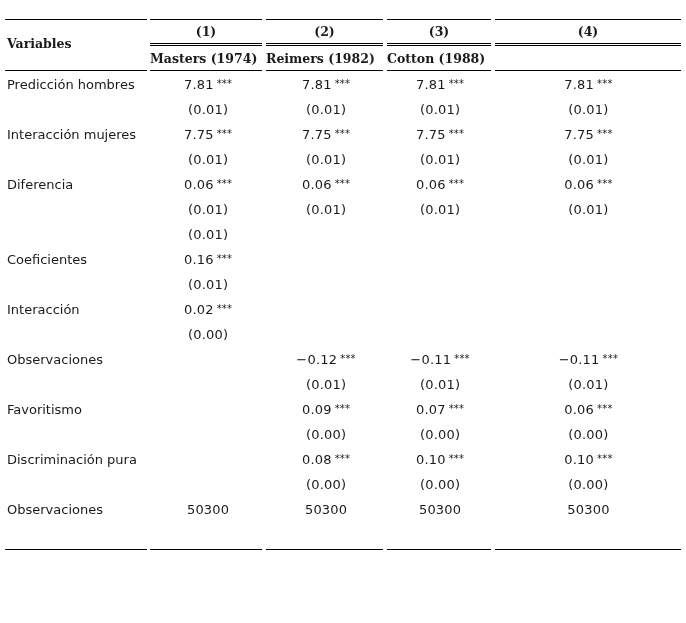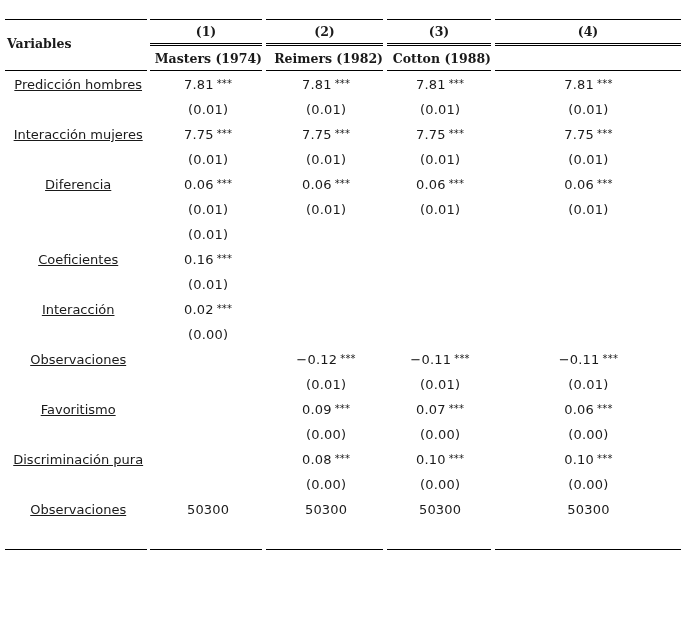--- a/index.html
+++ b/index.html
@@ -1,35 +1,35 @@
 <!DOCTYPE html>
 <html><head>
 <meta charset="utf-8">
 <style>
   html, body { margin: 0; padding: 0; background: #ffffff; }
   body { width: 686px; height: 623px; position: relative; overflow: hidden;
          font-family: "DejaVu Sans", sans-serif; color: #1a1a1a; }
   .tbl { position: absolute; left: 5px; top: 11px; width: 676px; margin-top: 8px; }
   .row { display: flex; height: 25px; align-items: center; }
-  .c0 { width: 145px; margin-right: 3px; text-align: center; padding-left: 2px; box-sizing: border-box; text-decoration: underline; }
+  .c0 { width: 145px; margin-right: 3px; text-align: left; padding-left: 2px; box-sizing: border-box; }
   .c1 { width: 112px; margin-right: 4px; text-align: center; }
   .c2 { width: 117px; margin-right: 4px; text-align: center; }
   .c3 { width: 104px; margin-right: 4px; text-align: center; }
   .c4 { width: 186px; text-align: center; }
   .cell { font-size: 13px; white-space: nowrap; }
   .num { font-size: 13px; letter-spacing: 0.2px; }
   .serif { font-family: "DejaVu Serif", serif; font-weight: bold; font-size: 12.5px; }
   .stars { font-size: 10px; position: relative; top: -2px; margin-left: 3px; }
   .hdr { position: relative; height: 51px; }
   .topline { position: absolute; top: 0; height: 1px; background: #000; }
   .dbl { position: absolute; top: 24px; height: 1px; border-top: 1px solid #000; border-bottom: 1px solid #000; }
   .hline { position: absolute; height: 1px; background: #000; }
   .vars-label { position: absolute; left: 2px; top: 17px; }
   .colnum { position: absolute; top: 5px; text-align: center; }
-  .colname { position: absolute; top: 32px; text-align: right; }
+  .colname { position: absolute; top: 32px; text-align: left; }
   .body { position: absolute; top: 53px; left: 0; width: 676px; }
 </style>
 </head>
 <body>
 
 <div class="tbl">
   <div class="hdr">
 
     <div class="topline" style="left:0;width:142px;"></div>
     <div class="topline" style="left:145px;width:112px;"></div>

